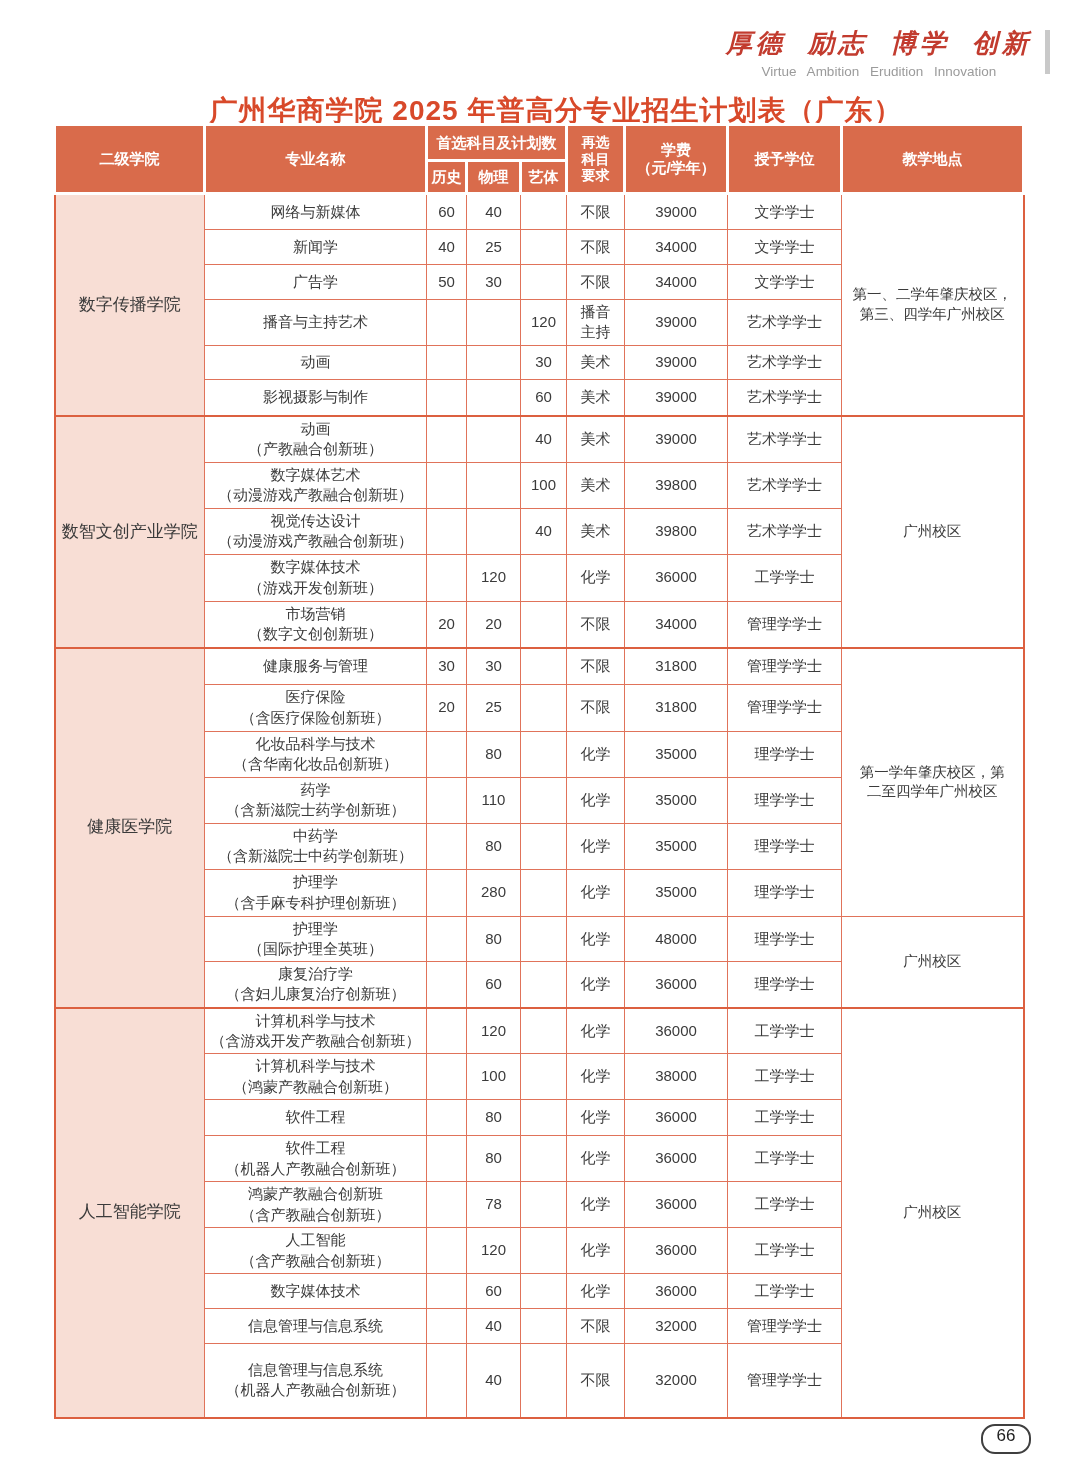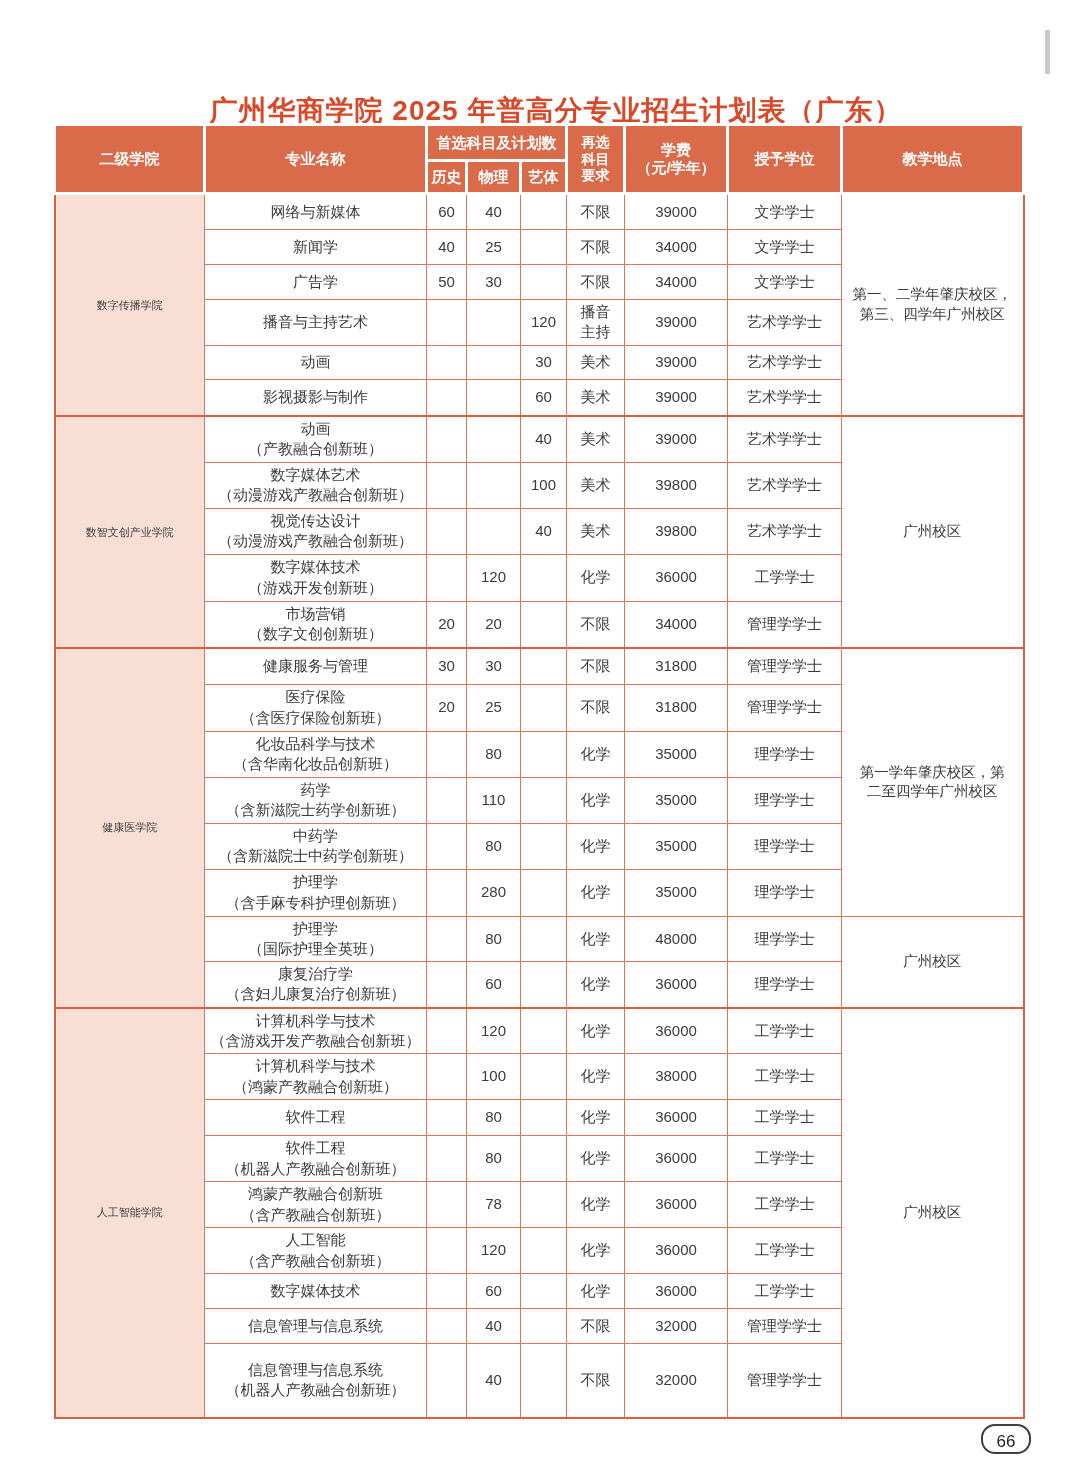--- a/index.html
+++ b/index.html
@@ -25,32 +25,36 @@
          font-size:28px;font-weight:bold;color:var(--title);letter-spacing:1px;}
   table.plan{position:absolute;left:53px;top:123px;width:969px;border-collapse:collapse;
              table-layout:fixed;}
   thead th{background:var(--header-bg);color:var(--header-text);font-weight:bold;
            font-size:15px;border:3px solid #ffffff;padding:1px 2px;line-height:1.2;
            white-space:pre-line;text-align:center;vertical-align:middle;}
   tbody{border:2.5px solid var(--section);}
   tbody td{border:1.5px solid var(--grid);text-align:center;vertical-align:middle;
            font-size:15px;color:var(--text);padding:2px 3px;line-height:1.35;
            white-space:pre-line;overflow:hidden;}
-  tbody td.college{background:var(--college-bg);font-size:11px;}
+  tbody td.college{background:var(--college-bg);font-size:17px;}
   tbody td.loc{font-size:14.5px;padding:2px 6px;}
   tbody tr.section-start td{border-top:2.5px solid var(--section);}
   .page-num{position:absolute;right:49px;top:1424px;width:46px;height:26px;
-            border:2px solid #3f3f3f;border-radius:14px;display:flex;align-items:flex-end;
+            border:2px solid #3f3f3f;border-radius:14px;display:flex;align-items:flex-start;
             justify-content:center;font-size:17px;color:#222222;background:#ffffff;}
 </style>
 </head>
 <body>
 
 <div class="page">
 
+  <div class="motto">
+    <div class="motto-cn">厚德 励志 博学 创新</div>
+    <div class="motto-en">Virtue Ambition Erudition Innovation</div>
+  </div>
   <div class="motto-bar"></div>
 
   <h1 class="title">广州华商学院 2025 年普高分专业招生计划表（广东）</h1>
 
   <table class="plan">
     <colgroup>
       <col style="width:150px">
         <col style="width:222px">
         <col style="width:40px">
       <col style="width:54px">

